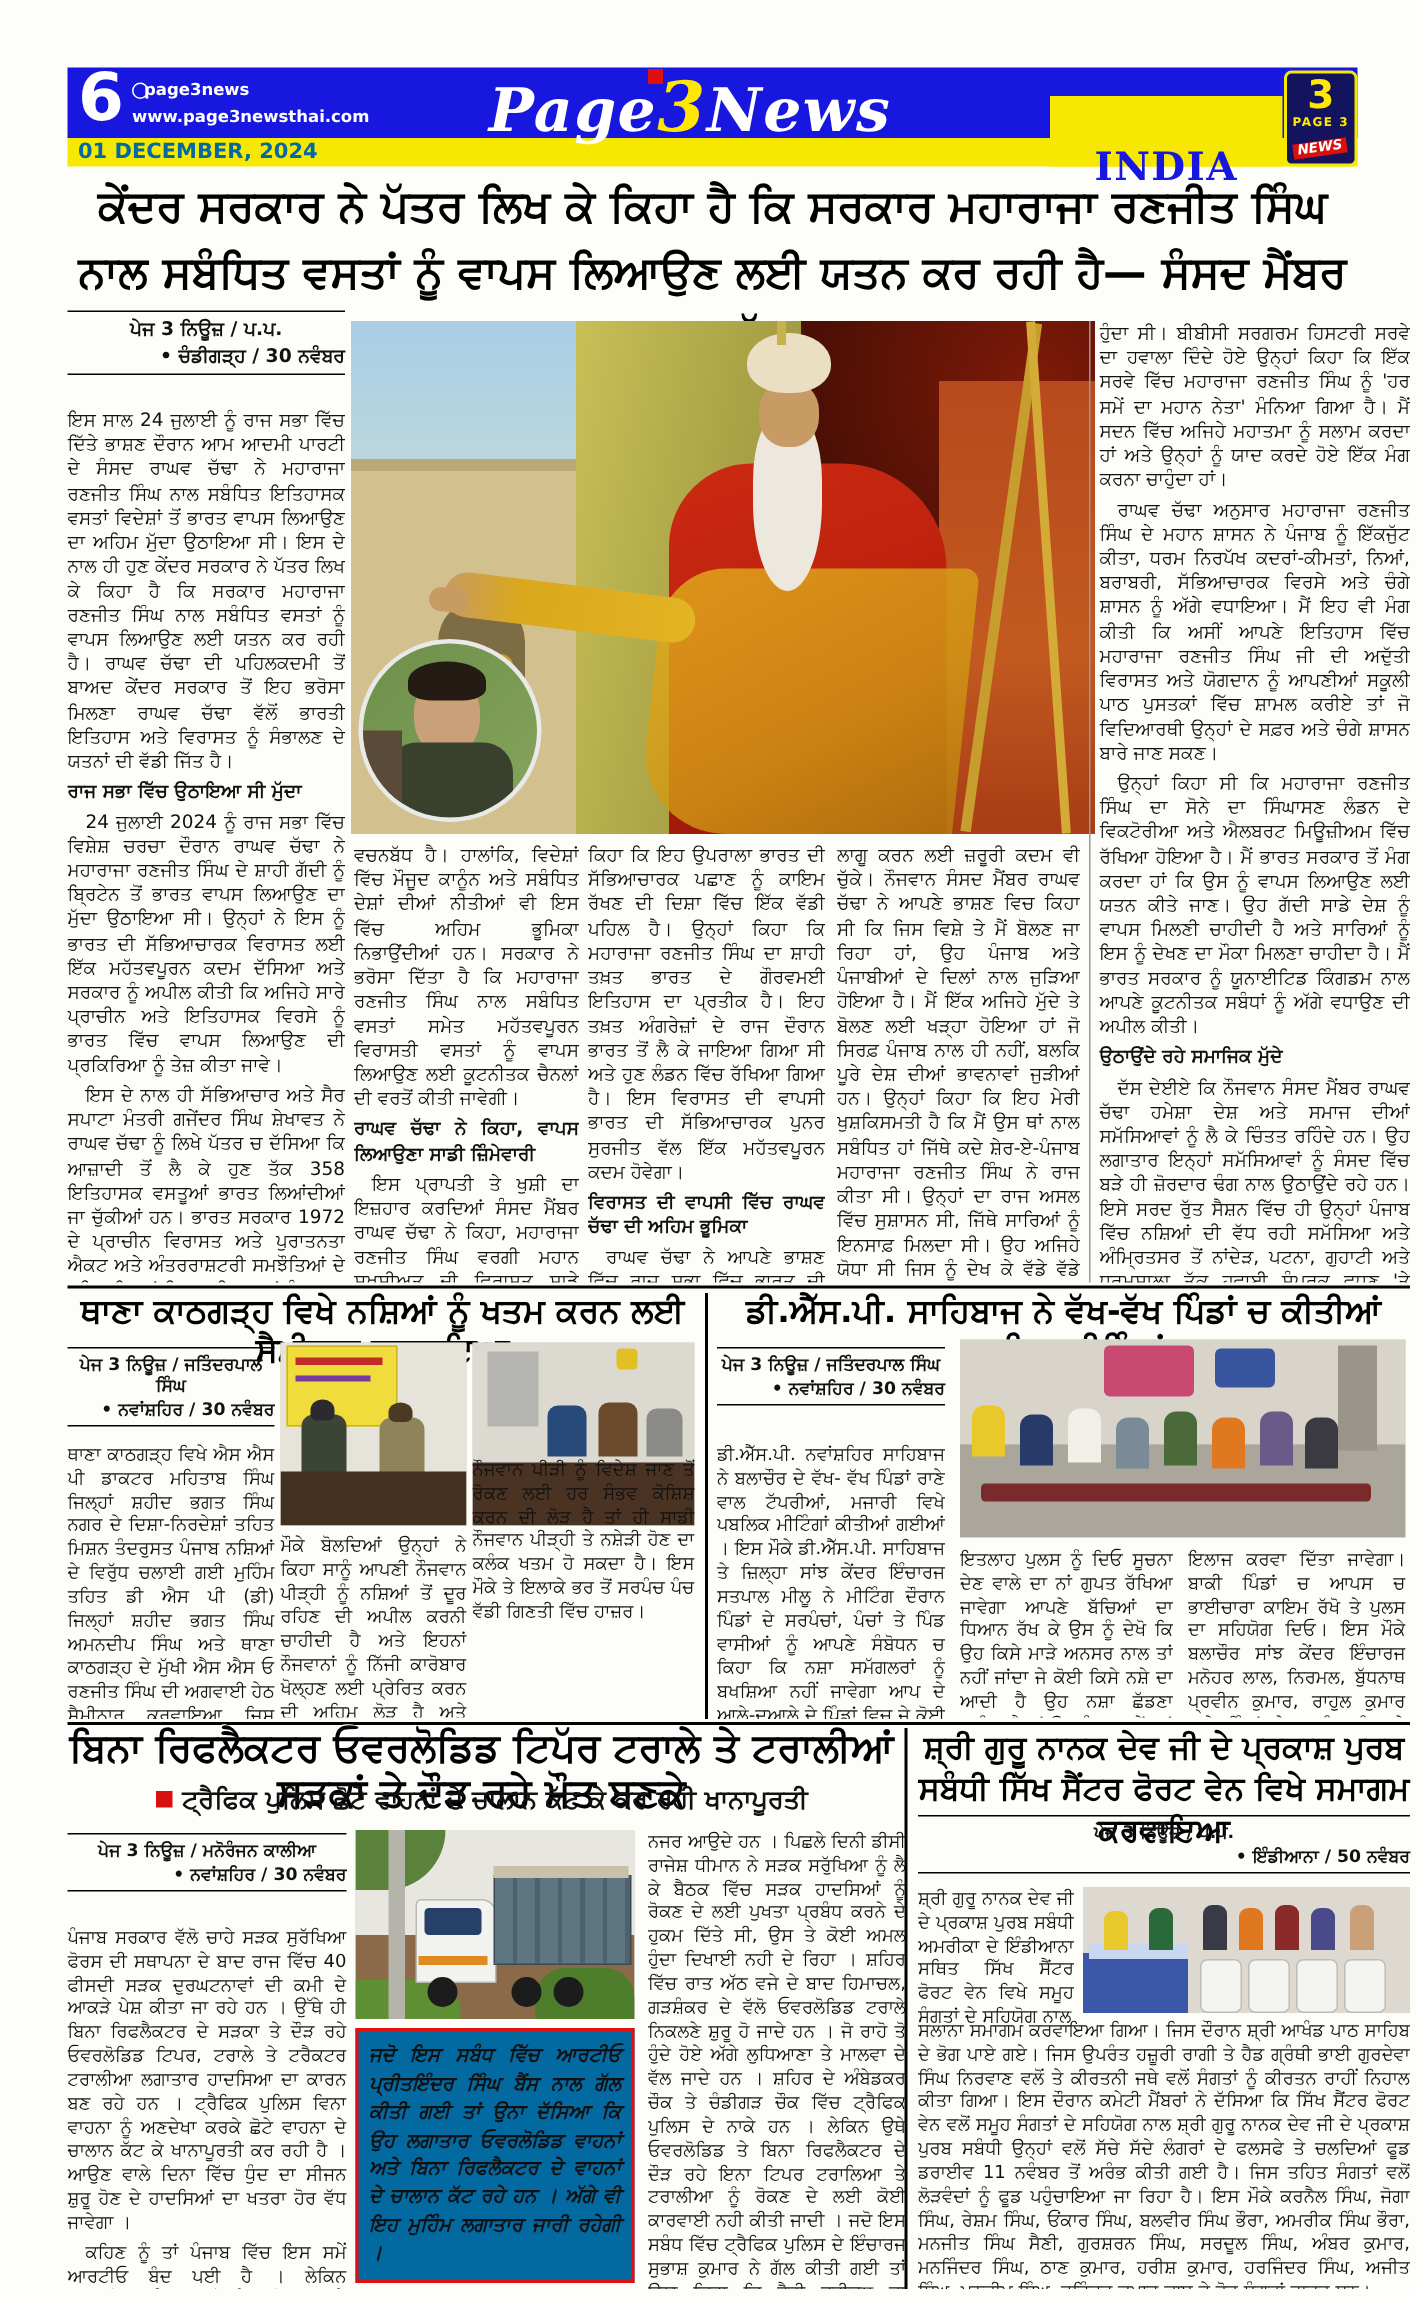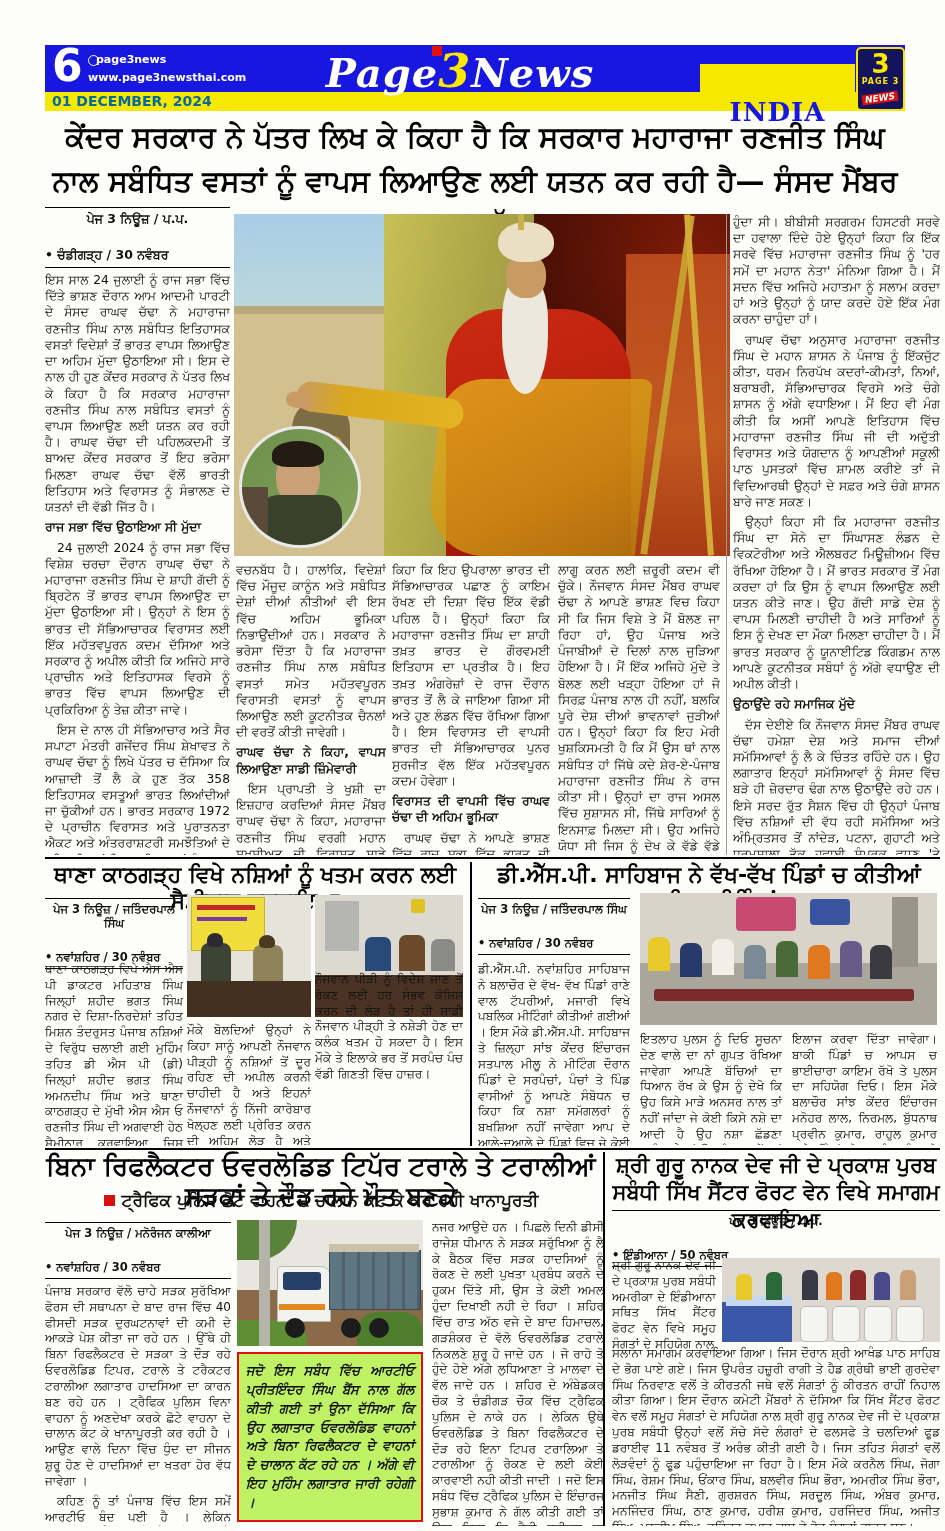--- a/index.html
+++ b/index.html
@@ -20,30 +20,30 @@
   .india-txt{font-family:"DejaVu Serif",serif;font-weight:bold;font-size:26px;color:#1717e0;letter-spacing:1px;margin-top:48px;}
   .logo-box{left:856px;top:47px;width:49px;height:64px;background:#14145e;border:2px solid #f6e800;border-radius:5px;box-sizing:border-box;text-align:center;}
   .logo-3{color:#ffe800;font-size:26px;font-weight:bold;line-height:1;margin-top:2px;}
   .logo-page3{color:#ffe800;font-size:8px;font-weight:bold;letter-spacing:1px;}
   .logo-news{display:inline-block;background:#d81010;color:#fff;font-size:9px;font-weight:bold;font-style:italic;padding:0 3px;transform:rotate(-8deg);margin-top:2px;}
   
   .main-headline{left:45px;top:116px;width:860px;height:88px;text-align:center;font-size:29px;font-weight:bold;line-height:1.5;color:#000;}
   .sec-headline{font-weight:bold;text-align:center;color:#000;}
   .byline{font-weight:bold;font-size:12.5px;border-top:1.5px solid #000;border-bottom:1.5px solid #000;padding:3px 0 4px 0;}
   .byline .b1{text-align:center;}
-  .byline .b2{text-align:left;margin-top:20px;}
+  .byline .b2{text-align:right;margin-top:2px;}
   .col{font-size:12.3px;line-height:1.32;text-align:justify;overflow:hidden;}
   .col p{margin:0 0 4px 0;text-indent:12px;}
   .col p.nofirst{text-indent:0;}
   .sh{font-weight:bold;text-indent:0 !important;margin:4px 0 3px 0;}
   .vrule{width:1.5px;background:#000;}
   .hrule{height:1.5px;background:#000;}
   .thin{background:#999;width:1px;}
   
-  .ybox{background:#bef264;border:2.5px solid #e01010;box-sizing:border-box;padding:8px 7px;font-size:13px;font-weight:bold;font-style:italic;line-height:1.45;text-align:justify;}
+  .ybox{background:#0369a1;border:2.5px solid #e01010;box-sizing:border-box;padding:8px 7px;font-size:13px;font-weight:bold;font-style:italic;line-height:1.45;text-align:justify;}
   
   .photo{overflow:hidden;background:#cfc9bc;}
   .shape{position:absolute;}
 </style>
 </head>
 <body>
 
 <div id="page">
 
   <div class="abs hdr-blue"></div>

